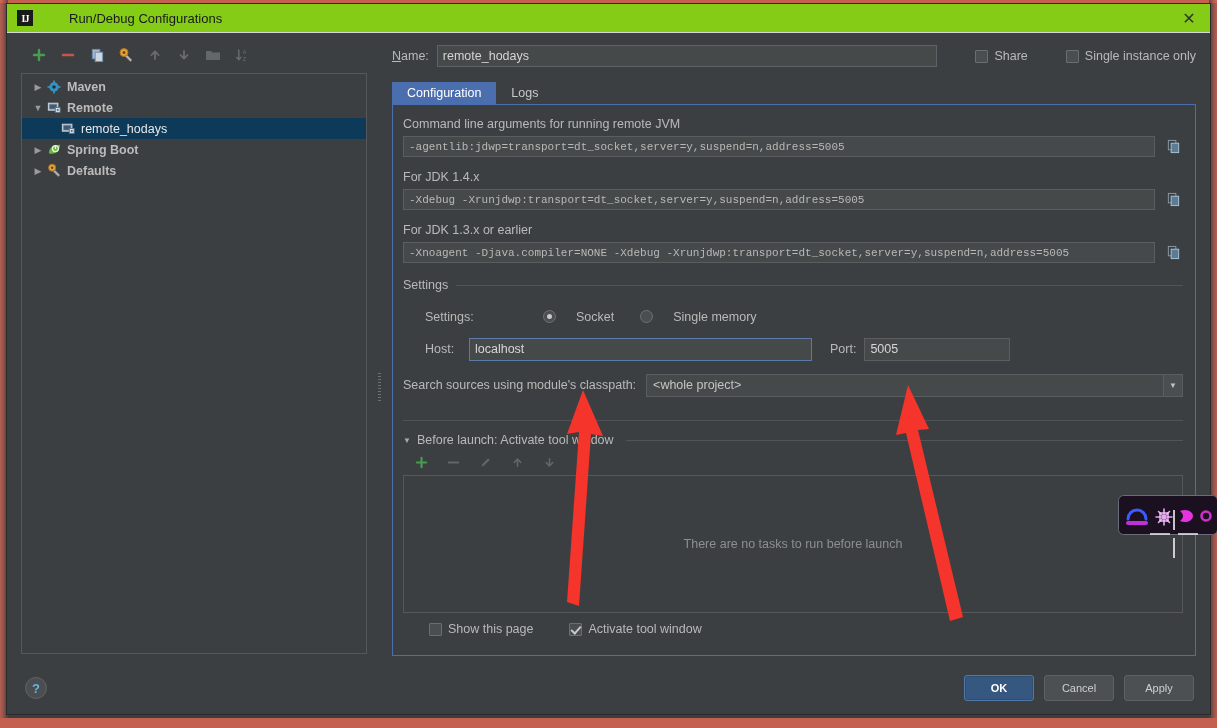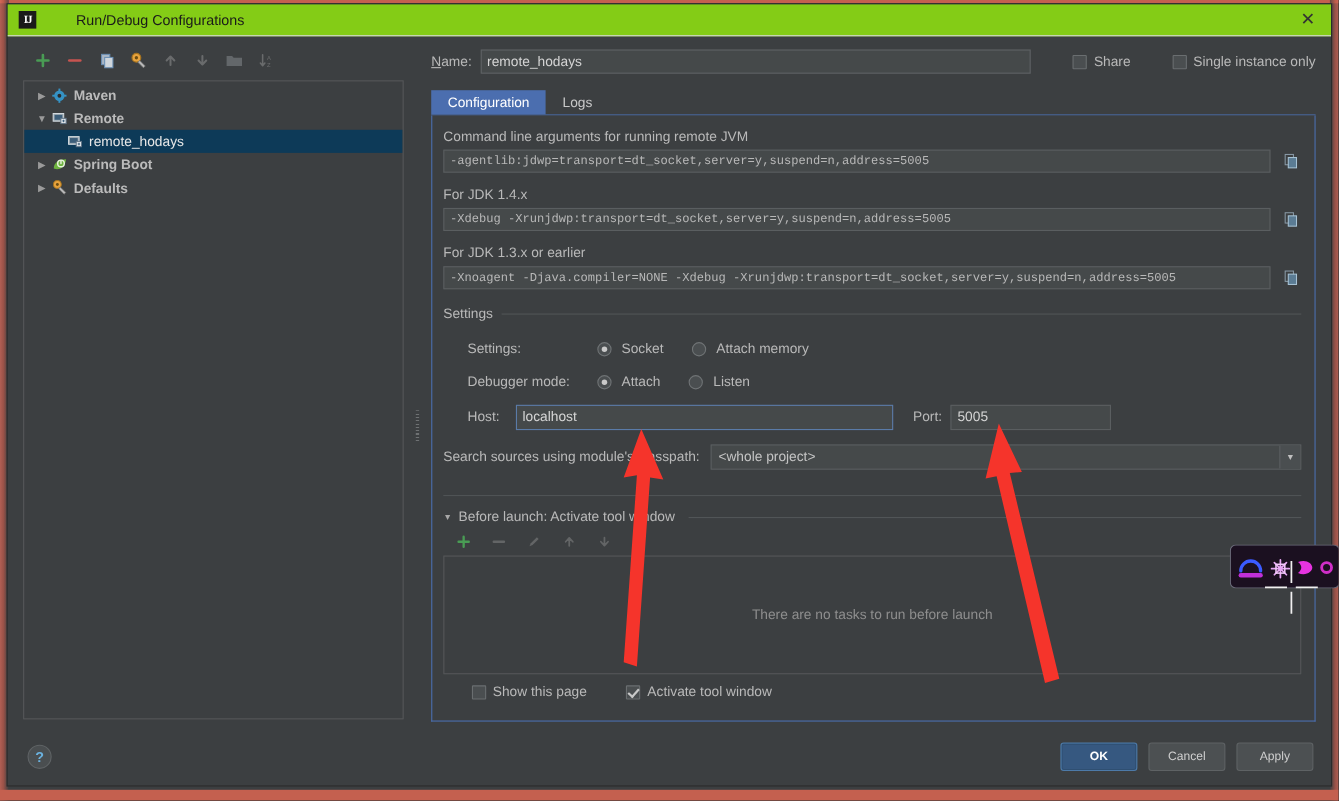--- a/index.html
+++ b/index.html
@@ -285,21 +285,21 @@
     flex: 1 1 auto; height: 1px; background: #515557;
   }
   .settings-body { padding-left: 22px; }
   .s-row {
     display: flex; align-items: center;
     height: 30px;
     font-size: 12.5px; color: #b9b9b9;
   }
   .s-row .s-lbl { width: 118px; flex: 0 0 auto; }
   .radio-wrap {
-    display: flex; align-items: flex-end; gap: 9px;
+    display: flex; align-items: flex-start; gap: 20px;
     margin-right: 26px; cursor: pointer;
     white-space: nowrap;
   }
   .radio {
     width: 13px; height: 13px;
     border-radius: 50%;
     background: #4a4e50;
     border: 1px solid #6f7375;
     flex: 0 0 auto;
     position: relative;
@@ -631,35 +631,24 @@
             <div class="settings-body">
 
               <div class="s-row">
                 <span class="s-lbl">Settings:</span>
                 <span class="radio-wrap">
                   <span class="radio on"></span>
                   <span>Socket</span>
                 </span>
                 <span class="radio-wrap">
                   <span class="radio"></span>
-                  <span>Attach memory</span>
+                  <span>Single memory</span>
                 </span>
               </div>
 
-              <div class="s-row">
-                <span class="s-lbl">Debugger mode:</span>
-                <span class="radio-wrap">
-                  <span class="radio on"></span>
-                  <span>Attach</span>
-                </span>
-                <span class="radio-wrap">
-                  <span class="radio"></span>
-                  <span>Listen</span>
-                </span>
-              </div>
 
               <div class="s-row" style="height:34px;">
                 <span class="s-lbl" style="width:44px;">Host:</span>
                 <input class="host-input" value="localhost" style="">
                 <span class="s-lbl" style="width:auto;margin:0 8px 0 18px;">Port:</span>
                 <input class="port-input" value="5005" style="">
               </div>
 
               <div class="s-row" style="height:38px;margin-left:-22px;">
                 <span class="s-lbl" style="width:auto;margin-right:10px;">Search sources using module's classpath:</span>

